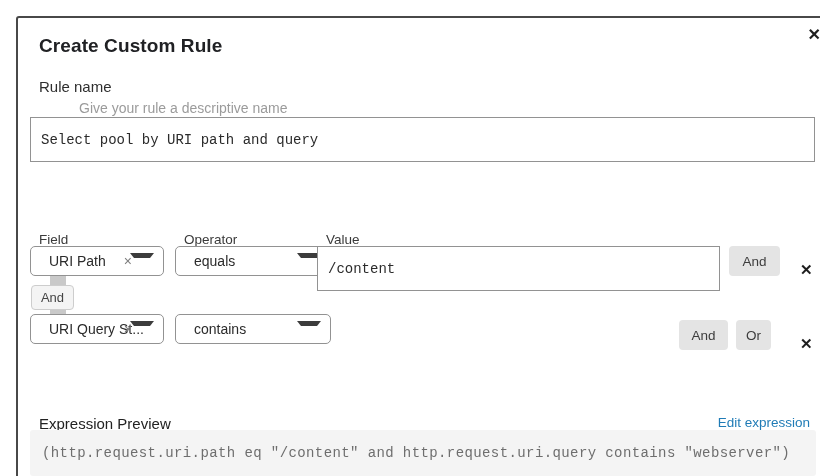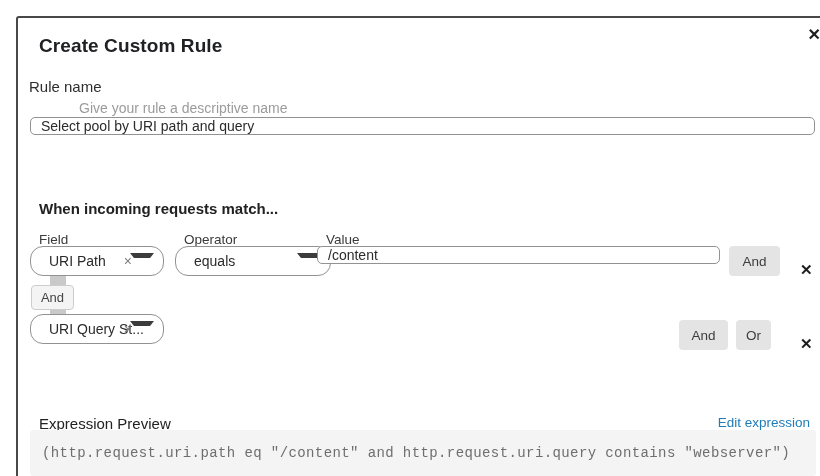--- a/index.html
+++ b/index.html
@@ -17,36 +17,36 @@
     border-radius:3px;
     overflow:hidden;
   }
   .abs { position:absolute; }
 
   
   .title { left:13px; top:9px; font-size:19px; font-weight:700; color:#202124; letter-spacing:.1px; }
   .close-btn { right:11px; top:7px; font-size:16px; font-weight:700; color:#1f1f1f; cursor:pointer; line-height:1; padding:2px; }
 
   
-  .rule-label { left:3px; top:52px; font-size:15px; color:#2e2e2e; }
+  .rule-label { left:13px; top:52px; font-size:15px; color:#2e2e2e; }
   .rule-hint  { left:13px; top:74px; font-size:14px; color:#9b9b9b;margin-left:40px; }
   .text-input {
-    height:18px; border:1px solid #929292; border-radius:5px;
-    font-family:Liberation Sans, sans-serif; font-size:14px; color:#2b2b2b;
+    height:45px; border:1px solid #929292; border-radius:0;
+    font-family:Liberation Mono, monospace; font-size:14px; color:#2b2b2b;
     padding:0 10px; background:#fff; outline:none;
   }
   .name-input { left:12px; top:99px; width:785px; }
 
   
   .match-heading { left:13px; top:174px; font-size:15px; font-weight:700; color:#212121; }
   .col-label { top:206px; font-size:13.5px; color:#3a3a3a; }
   .col-field { left:13px; } .col-operator { left:158px; } .col-value { left:300px; }
 
   .select {
-    border:1px solid #929292; border-radius:13px; background:#fff;
+    border:1px solid #929292; border-radius:5px; background:#fff;
     height:30px; display:flex; align-items:center; cursor:pointer;
     font-size:14px; color:#2b2b2b; padding:0 10px; position:absolute;
   }
   .select .sel-text { white-space:nowrap; overflow:hidden; }
   .clear-x {
     position:absolute; right:23px; top:50%; transform:translateY(-50%);
     font-size:14px; color:#7d7d7d; line-height:1; cursor:pointer;
   }
   .caret {
     position:absolute; right:9px; top:50%; transform:translateY(-38%);
@@ -99,21 +99,20 @@
 
 <div class="dialog">
 
   <div class="abs title">Create Custom Rule</div>
   <div class="abs close-btn">✕</div>
 
   <div class="abs rule-label">Rule name</div>
   <div class="abs rule-hint">Give your rule a descriptive name</div>
   <input class="abs text-input name-input" value="Select pool by URI path and query" style="">
 
-  <div class="abs match-heading">When incoming requests match...</div>
   <div class="abs col-label col-field">Field</div>
   <div class="abs col-label col-operator">Operator</div>
   <div class="abs col-label col-value">Value</div>
 
   <div class="select row1 sel-field">
     <span class="sel-text">URI Path</span>
     <span class="clear-x">×</span>
     <span class="caret"></span>
   </div>
   <div class="select row1 sel-op">
@@ -126,20 +125,24 @@
 
   <div class="conn-line line-a"></div>
   <div class="conn-badge">And</div>
   <div class="conn-line line-b"></div>
 
   <div class="select row2 sel-field">
     <span class="sel-text">URI Query St...</span>
     <span class="clear-x">×</span>
     <span class="caret"></span>
   </div>
+  <div class="select row2 sel-op">
+    <span class="sel-text">contains</span>
+    <span class="caret"></span>
+  </div>
   <button class="conn-btn and-2">And</button>
   <button class="conn-btn or-2">Or</button>
   <div class="remove-x rm-2">✕</div>
 
   <div class="abs expr-label">Expression Preview</div>
   <a class="abs expr-link">Edit expression</a>
   <div class="abs expr-box">(http.request.uri.path eq "/content" and http.request.uri.query contains "webserver")</div>
 
 </div>
 

